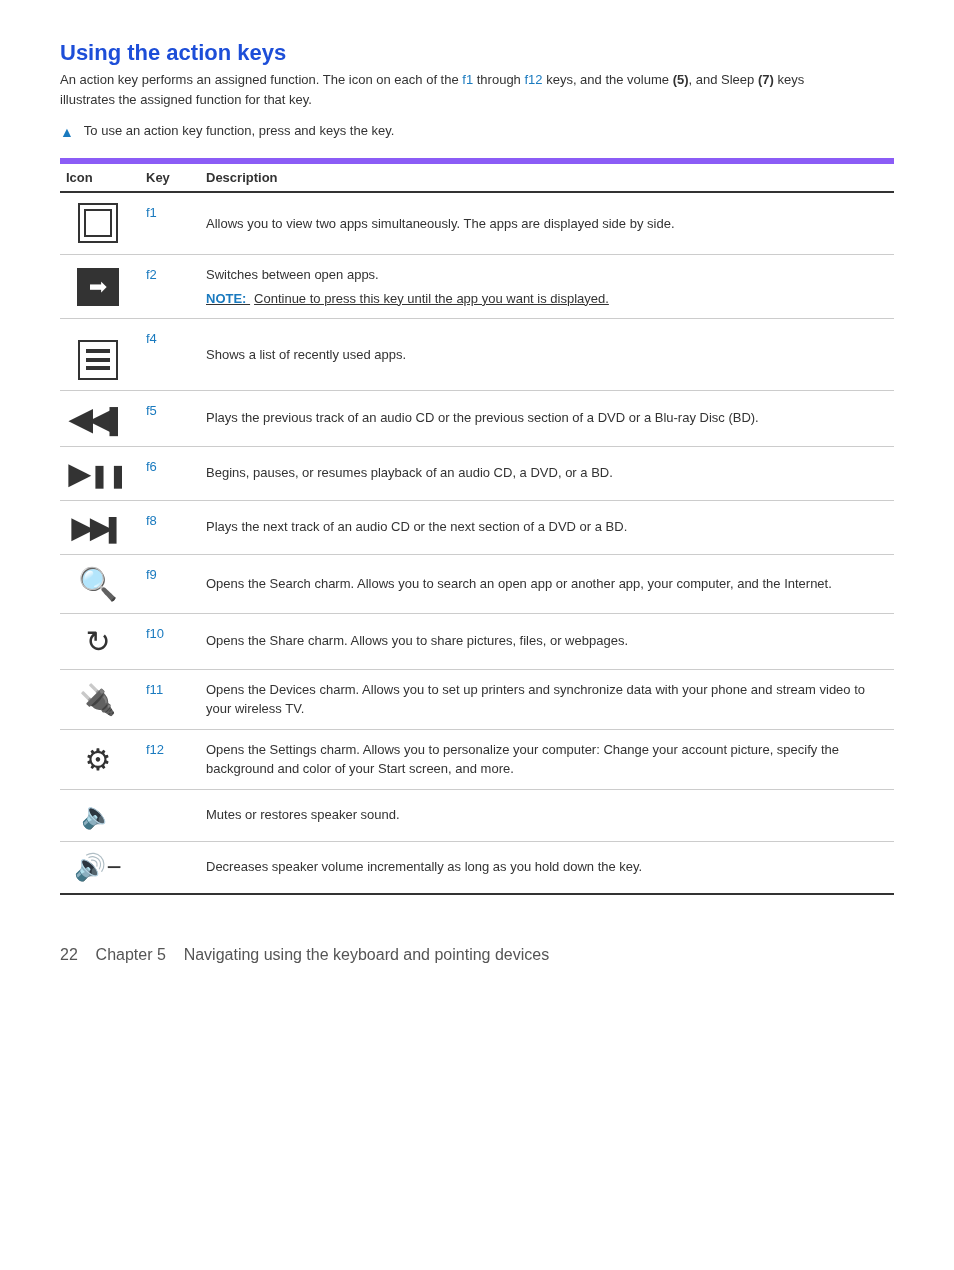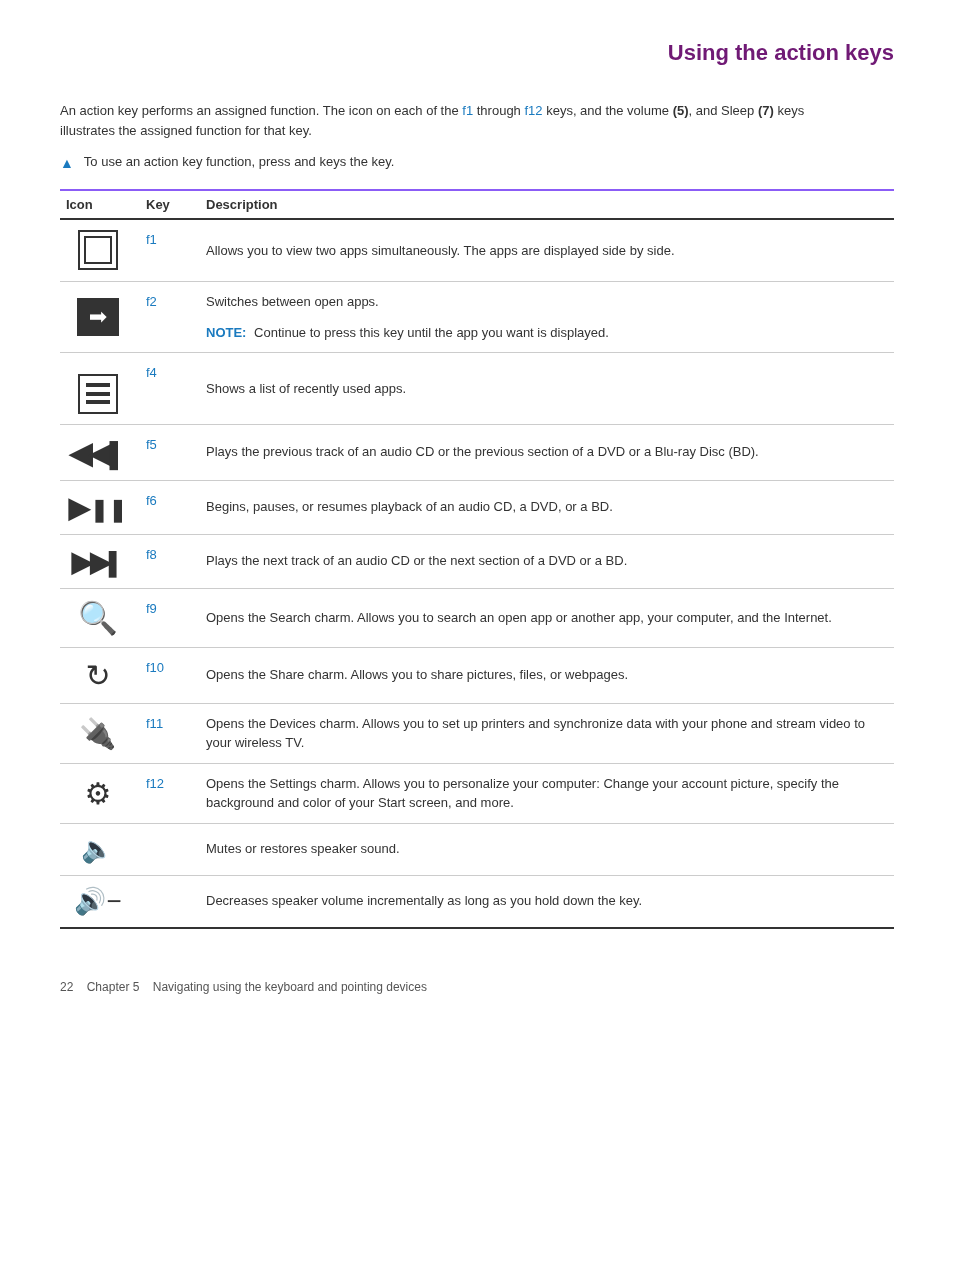--- a/index.html
+++ b/index.html
@@ -6,25 +6,24 @@
     body {
       font-family: Arial, sans-serif;
       font-size: 13px;
       color: #333;
       background: #fff;
       width: 954px;
       min-height: 1270px;
       padding: 40px 60px 60px 60px;
     }
     h1 {
-      color: #701a75;
+      color: #1d4ed8;
       font-size: 22px;
       font-weight: bold;
-      margin-bottom: 35px;
-      text-align: right;
+      margin-bottom: 4px;
     }
     .intro {
       margin-bottom: 14px;
       line-height: 1.5;
       max-width: 800px;
     }
     .intro a, .key-link {
       color: #1a7abf;
       text-decoration: none;
     }
@@ -39,21 +38,21 @@
       font-size: 14px;
       margin-right: 10px;
       margin-top: 1px;
     }
     table {
       width: 100%;
       border-collapse: collapse;
       margin-top: 10px;
     }
     thead tr {
-      border-top: 2px solid #8b5cf6;
+      border-top: 6px solid #8b5cf6;
       border-bottom: 2px solid #333;
     }
     thead th {
       text-align: left;
       font-weight: bold;
       font-size: 13px;
       padding: 6px 10px 6px 6px;
     }
     thead th.col-icon { width: 80px; }
     thead th.col-key { width: 60px; }
@@ -82,21 +81,21 @@
     td.desc-cell {
       line-height: 1.5;
     }
     .note-label {
       color: #1a7abf;
       font-weight: bold;
       margin-right: 4px;
     }
     .footer {
       margin-top: 50px;
-      font-size: 12px;
+      font-size: 16px;
       color: #555;
     }
     tfoot tr {
       border-top: 2px solid #333;
     }
   </style>
 </head>
 <body>
 
 <h1>Using the action keys</h1>
@@ -124,21 +123,21 @@
         <div style="width:28px;height:28px;border:2px solid #333;background:#fff;"></div>
       </div></td>
         <td class="key-cell"><a class="key-link">f1</a></td>
         <td class="desc-cell"><span>Allows you to view two apps simultaneously. The apps are displayed side by side.</span></td>
       </tr>
       <tr>
         <td class="icon-cell"><div style="position:relative;display:inline-flex;align-items:center;justify-content:center;width:42px;height:38px;border:2.5px solid #333;background:#333;">
         <span style="color:#fff;font-size:22px;">➡</span>
       </div></td>
         <td class="key-cell"><a class="key-link">f2</a></td>
-        <td class="desc-cell"><span>Switches between open apps.</span><div style="margin-top: 11px;"><span class="note-label">NOTE: </span><span>Continue to press this key until the app you want is displayed.</span></div></td>
+        <td class="desc-cell"><span>Switches between open apps.</span><div style="margin-top: 4px; text-decoration: underline;"><span class="note-label">NOTE: </span><span>Continue to press this key until the app you want is displayed.</span></div></td>
       </tr>
       <tr>
         <td class="icon-cell"><div style="display:inline-flex;flex-direction:column;align-items:stretch;justify-content:space-around;width:40px;height:40px;border:2.5px solid #333;padding:5px 6px;">
         <div style="height:4px;background:#333;"></div>
         <div style="height:4px;background:#333;"></div>
         <div style="height:4px;background:#333;"></div>
       </div></td>
         <td class="key-cell"><a class="key-link">f4</a></td>
         <td class="desc-cell"><span>Shows a list of recently used apps.</span></td>
       </tr>

